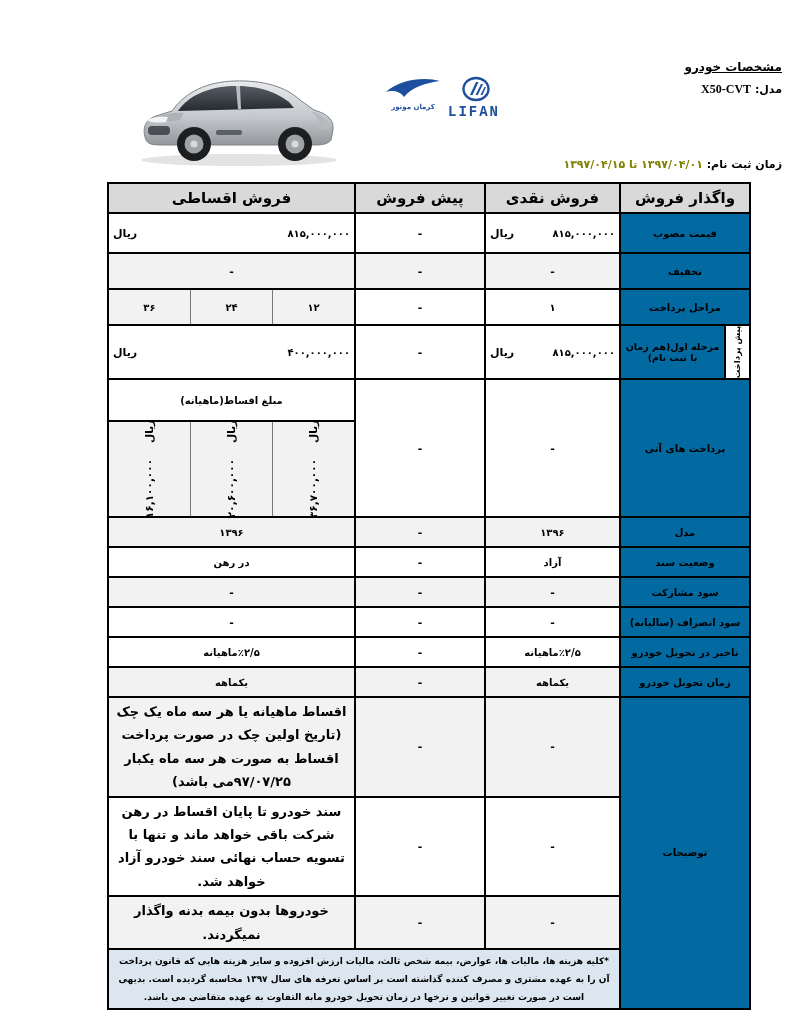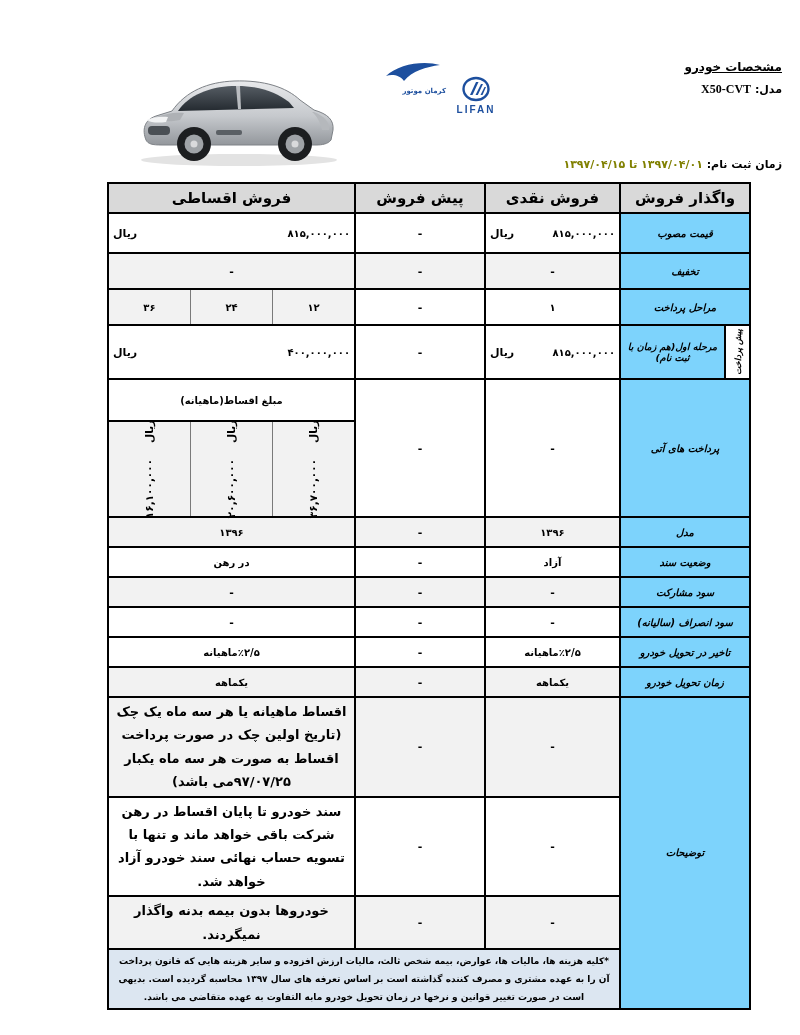--- a/index.html
+++ b/index.html
@@ -16,24 +16,24 @@
   .hdr-right { position:absolute; right:18px; text-align:right; direction:rtl; }
   .specs-title { top:60px; font-size:12px; font-weight:bold; text-decoration:underline; color:#000; }
   .model-line  { top:82px; font-size:11px; font-weight:bold; color:#000; }
   .model-value { font-family:"Liberation Serif", serif; font-weight:bold; font-size:12px; }
   .sales-title { top:131px; font-size:15px; font-weight:bold; color:#000; }
   .reg-line    { top:158px; font-size:11px; font-weight:bold; }
   .reg-label   { color:#000; }
   .reg-value   { color:#808000; }
 
   .car-wrap   { position:absolute; left:132px; top:68px; width:214px; height:104px; }
-  .logo-kerman{ position:absolute; left:380px; top:60px; width:66px; height:38px; text-align:right; }
+  .logo-kerman{ position:absolute; left:380px; top:76px; width:66px; height:38px; text-align:center; }
   .logo-lifan { position:absolute; left:452px; top:76px; width:48px; height:38px; text-align:center; }
   .logo-kerman .fa-name { font-size:7px; font-weight:bold; color:#1d4f9e; margin-top:-3px; }
-  .logo-lifan .en-name  { font-size:10px; font-weight:bold; color:#1d4f9e; letter-spacing:2px; font-family:Liberation Sans, sans-serif; margin-top:-2px; }
+  .logo-lifan .en-name  { font-size:14px; font-weight:bold; color:#1d4f9e; letter-spacing:2px; font-family:Liberation Mono, monospace; margin-top:-2px; }
 
   
   table.sheet {
     position:absolute; left:107px; top:182px;
     width:642px;
     border-collapse:collapse;
     table-layout:fixed;
     direction:rtl;
     font-size:10px; font-weight:bold; color:#000;
   }
@@ -42,21 +42,21 @@
   .sheet col.c-pre  { width:130px; }
   .sheet col.c-sub  { width:82.33px; }
 
   .sheet td, .sheet th {
     border:2px solid #000;
     text-align:center; vertical-align:middle;
     padding:2px 4px;
     font-weight:bold;
   }
   .sheet th { background:#d9d9d9; font-size:15px; }
-  .rowhead  { background:#7dd3fc; font-size:10px;font-style:italic; }
+  .rowhead  { background:#0369a1; font-size:10px; }
 
   .bg-grey  { background:#f2f2f2; }
   .bg-white { background:#ffffff; }
 
   tr.h30 { height:30px; } tr.h36 { height:36px; } tr.h40 { height:40px; }
   tr.h42 { height:42px; } tr.h46 { height:46px; } tr.h52 { height:52px; }
   tr.h54 { height:54px; } tr.h58 { height:58px;padding-left:27px; } tr.h96 { height:96px; }
 
   .amount-cell { padding:0 10px; }
   .amount-flex { display:flex; justify-content:space-between; align-items:center; direction:rtl; }

